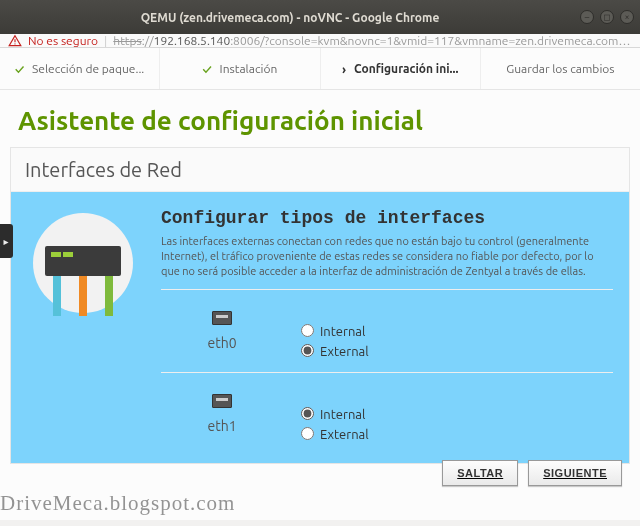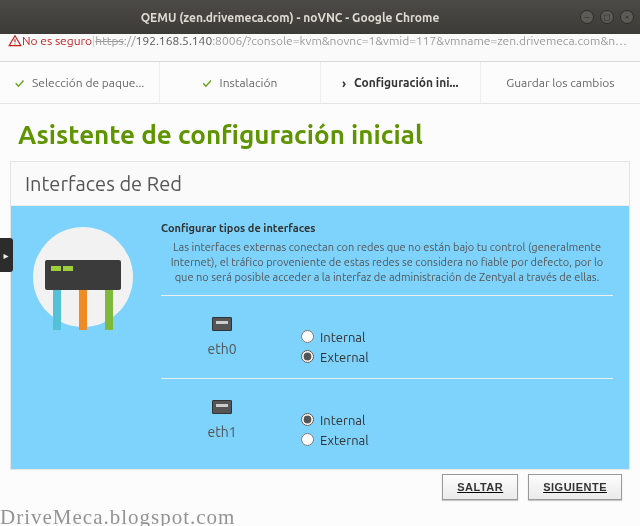--- a/index.html
+++ b/index.html
@@ -2,21 +2,21 @@
 <html><head>
 <meta charset="utf-8">
 <style>
   * { box-sizing: border-box; margin: 0; padding: 0; }
   html, body { width: 640px; height: 526px; font-family: "Ubuntu", "Liberation Sans", Arial, sans-serif; overflow: hidden; background: #f2f1f0; }
   
   .titlebar { height: 34px; background: linear-gradient(#4b4a46,#3c3b37); display: flex; align-items: center; color: #dfdbd2; font-size: 12px; padding: 0 6px; }
   .titlebar .title { flex: 1; text-align: center; white-space: nowrap; overflow: hidden; text-overflow: ellipsis; font-weight: bold; }
   .win-btn { width: 14px; height: 14px; border-radius: 7px; margin-left: 6px; background: #5c5b56; border: 1px solid #2e2d2a; display: flex; align-items: center; justify-content: center; font-size: 9px; color: #2e2d2a; }
   
-  .addrbar { height: 28px; background: #fafafa; border-bottom: 1px solid #d8d8d8; display: flex; font-size: 12px; padding: 0 8px; color: #555; }
+  .addrbar { height: 14px; background: #fafafa; border-bottom: 1px solid #d8d8d8; display: flex; font-size: 12px; padding: 0 8px; gap: 6px; color: #555; }
   .warn-icon svg { display: block; }
   .not-secure { color: #c5221f; font-size: 12px; }
   .url { flex: 1; white-space: nowrap; overflow: hidden; text-overflow: ellipsis; color: #9a9a9a; font-size: 12px; }
   .url .host { color: #555; }
   .url .strike { text-decoration: line-through; color: #9a9a9a; }
   
   .page { height: calc(526px - 26px - 28px); background: #fcfcfc; position: relative; overflow: hidden; }
   
   .steps { display: flex; height: 42px; border-bottom: 1px solid #e5e5e5; font-size: 12px; color: #666; }
   .step { flex: 1; display: flex; align-items: center; justify-content: center; gap: 8px; border-right: 1px solid #eee; padding: 0 6px; white-space: nowrap; overflow: hidden; }
@@ -27,22 +27,22 @@
   .step.current .chk { color: #333; }
   .chk { font-size: 13px; }
   
   .page-title { color: #5e9400; font-size: 26px; font-weight: bold; padding: 16px 18px 12px 18px; }
   
   .card { margin: 0 10px; border: 1px solid #e5e5e5; background: #7dd3fc; }
   .card-header { font-size: 20px; color: #555; padding: 10px 14px; border-bottom: 1px solid #eee; background: #fafafa; }
   .card-body { display: flex; padding: 16px 16px 8px 8px; gap: 14px; }
   .illus { width: 128px; flex-shrink: 0; display:flex; align-items:flex-start; justify-content:center; }
   .content { flex: 1; }
-  .content h3 { font-size: 11px; color: #333; margin-bottom: 6px; font-weight: bold; }
-  .content p { font-size: 11px; color: #555; line-height: 1.35; margin-bottom: 10px; text-align: center; }
+  .content h3 { font-size: 18px; color: #333; margin-bottom: 6px; font-weight: bold; font-family: Liberation Mono, monospace; }
+  .content p { font-size: 11px; color: #555; line-height: 1.35; margin-bottom: 10px; }
   .iface-row { border-top: 1px solid #eee; display: flex; align-items: center; gap: 24px; padding: 14px 6px; }
   .iface-row:first-of-type { border-top: 1px solid #eee; margin-top: 6px; }
   .iface-name { display: flex; align-items: center; gap: 10px; width: 110px; color: #555; font-size: 14px; flex-direction: column; }
   .nic-icon { width: 20px; height: 14px; background: #555; border: 1px solid #333; border-radius: 1px; position: relative; }
   .nic-icon::after { content: ""; position: absolute; top: 3px; left: 3px; right: 3px; height: 3px; background: #ccc; }
   .radio-group { display: flex; flex-direction: column; gap: 6px; font-size: 13px; color: #333; margin-top: 20px; }
   .radio-group label { display: flex; align-items: center; gap: 6px; cursor: pointer; }
   input[type=radio] { accent-color: #555; }
   
   .footer-btns { position: absolute; right: 18px; bottom: 34px; display: flex; gap: 10px; text-decoration: underline; }

